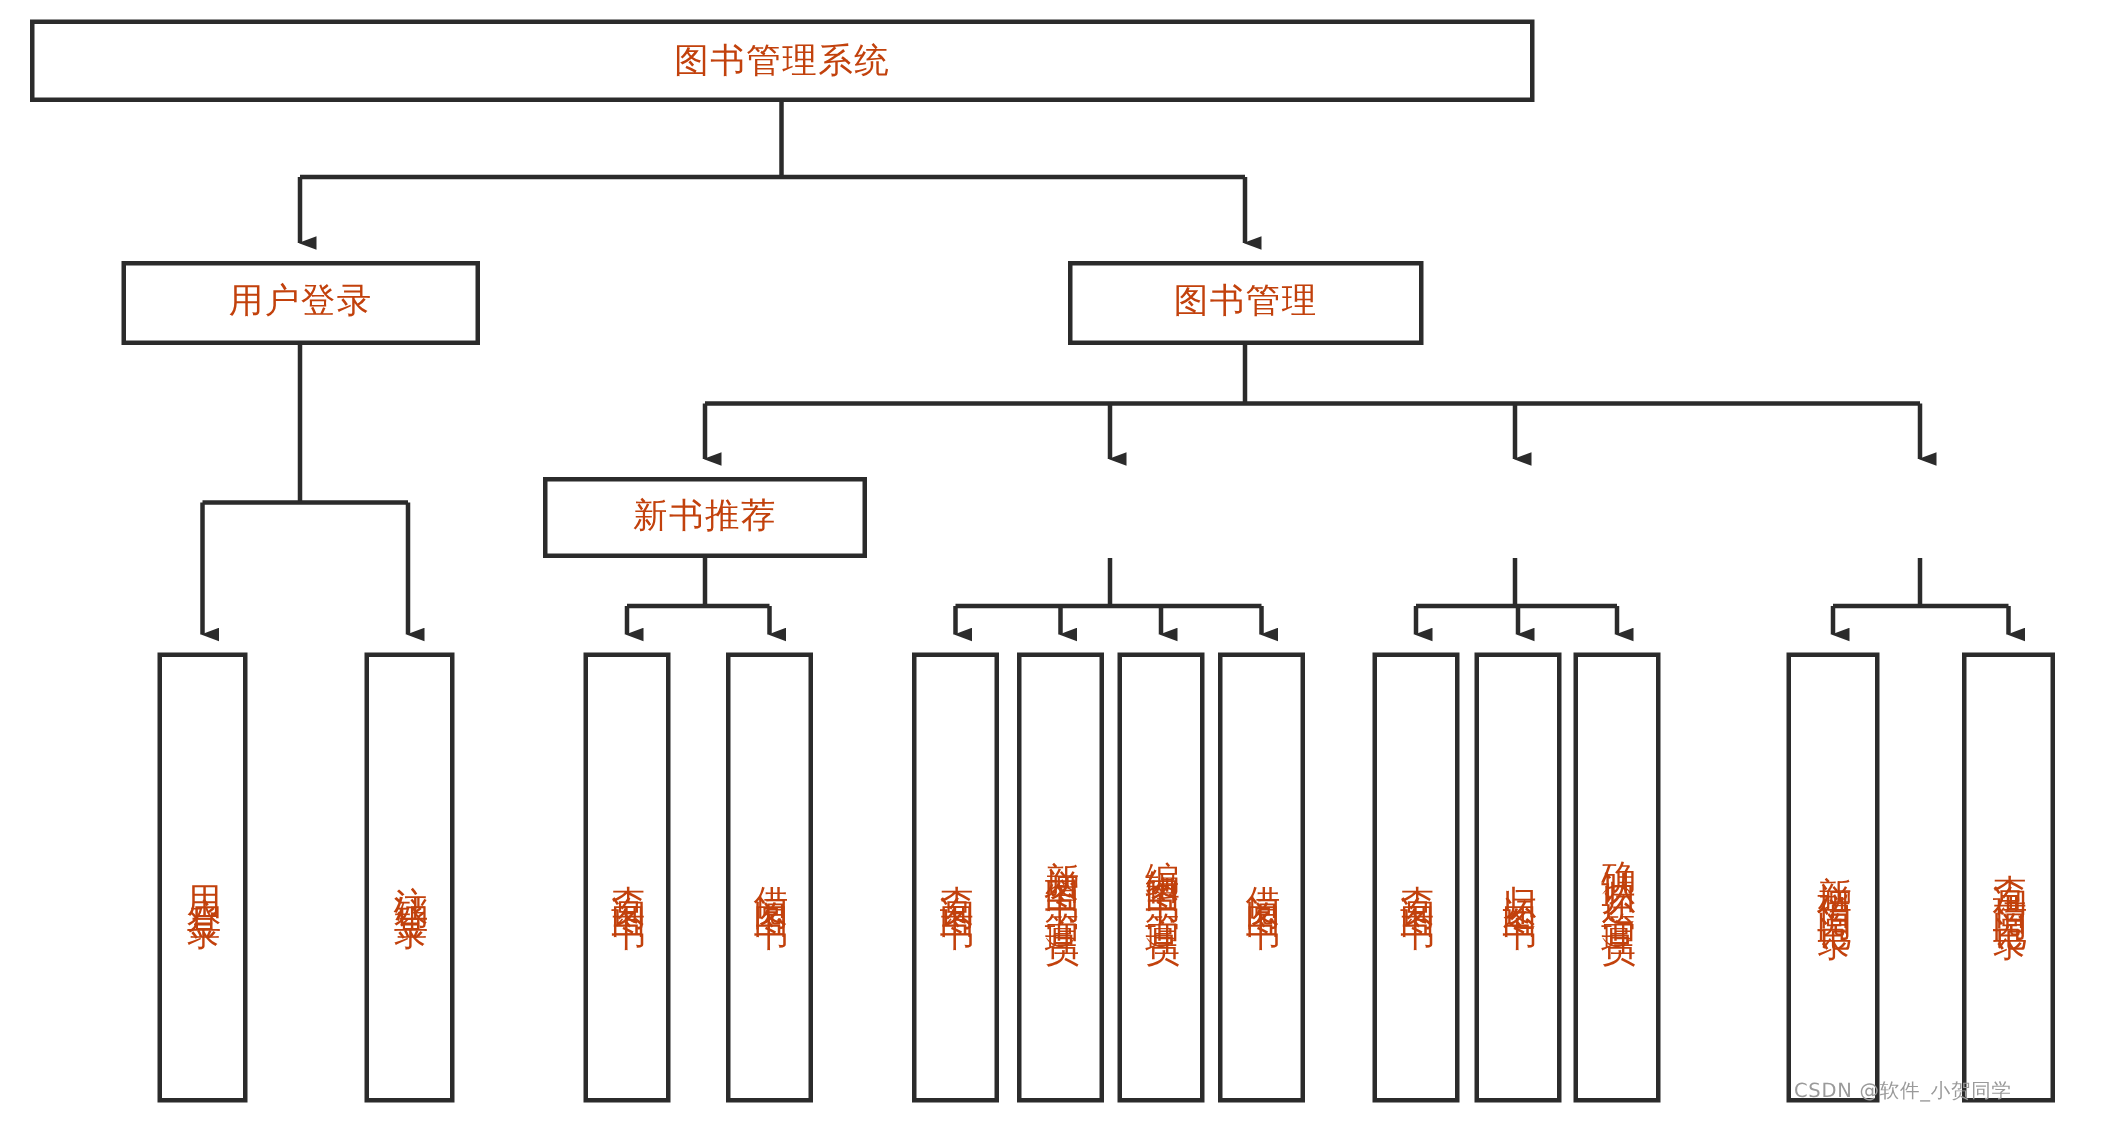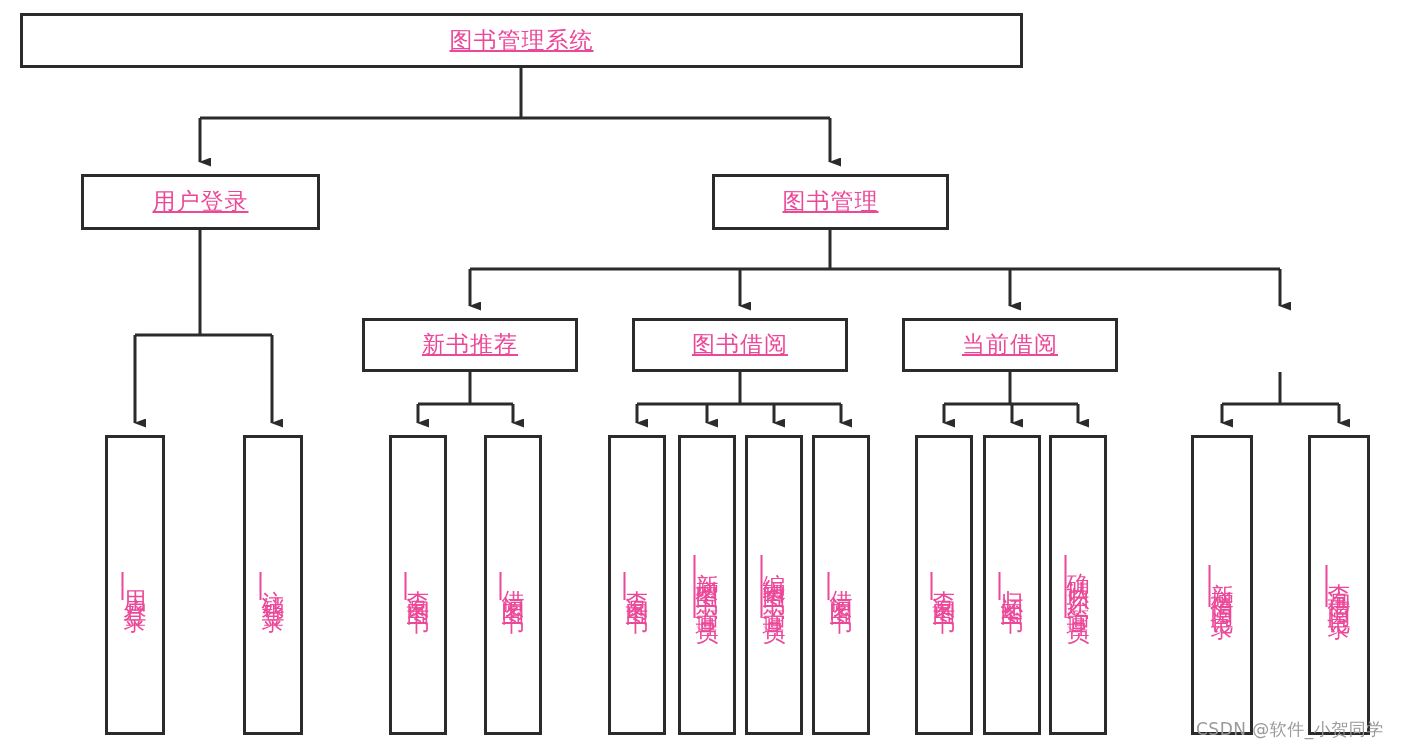--- a/index.html
+++ b/index.html
@@ -26,22 +26,21 @@
     pointer-events: none;
   }
   .node {
     position: absolute;
     box-sizing: border-box;
     background: #ffffff;
     border: 3px solid #2b2b2b;
     display: flex;
     align-items: center;
     justify-content: center;
-    color: #ec4899;
-    text-decoration: underline;
+    color: #c2410c;
   }
   .node.h {
     font-size: 23px;
     letter-spacing: 1px;
     line-height: 1.1;
   }
   .node.root {
     font-size: 23px;
     letter-spacing: 1px;
   }
@@ -52,21 +51,21 @@
     letter-spacing: 7px;
     line-height: 1.0;
     padding-top: 2px;
     align-items: center;
     justify-content: center;
     text-align: center;
     white-space: nowrap;
   }
   .watermark {
     position: absolute;
-    font-size: 17px;
+    font-size: 13px;
     color: #9a9a9a;
     letter-spacing: 0.5px;
     white-space: nowrap;
     font-family: "DejaVu Sans", "Liberation Sans", sans-serif;
   }
 </style>
 </head>
 <body>
 
 <div id="canvas">
@@ -122,22 +121,20 @@
       <path d="M1339,404 L1339,423" marker-end="url(#ah)"></path>
     </g>
   </svg>
 
   <div class="node root" style="left: 20px; top: 13px; width: 1003px; height: 55px;">图书管理系统</div>
 
   <div class="node h" style="left: 81px; top: 174px; width: 239px; height: 56px;">用户登录</div>
   <div class="node h" style="left: 362px; top: 318px; width: 216px; height: 54px;">新书推荐</div>
 
   <div class="node h" style="left: 712px; top: 174px; width: 237px; height: 56px;">图书管理</div>
-  <div class="node h" style="left: 632px; top: 318px; width: 216px; height: 54px;">图书借阅</div>
-  <div class="node h" style="left: 902px; top: 318px; width: 216px; height: 54px;">当前借阅</div>
 
   <div class="node leaf" style="left: 105px; top: 435px; width: 60px; height: 300px;">用户登录</div>
   <div class="node leaf" style="left: 243px; top: 435px; width: 60px; height: 300px;">注销登录</div>
   <div class="node leaf" style="left: 389px; top: 435px; width: 58px; height: 300px;">查询图书</div>
   <div class="node leaf" style="left: 484px; top: 435px; width: 58px; height: 300px;">借阅图书</div>
   <div class="node leaf" style="left: 608px; top: 435px; width: 58px; height: 300px;">查询图书</div>
   <div class="node leaf" style="left: 678px; top: 435px; width: 58px; height: 300px;">新增图书（管理员）</div>
   <div class="node leaf" style="left: 745px; top: 435px; width: 58px; height: 300px;">编辑图书（管理员）</div>
   <div class="node leaf" style="left: 812px; top: 435px; width: 58px; height: 300px;">借阅图书</div>
   <div class="node leaf" style="left: 915px; top: 435px; width: 58px; height: 300px;">查询图书</div>

